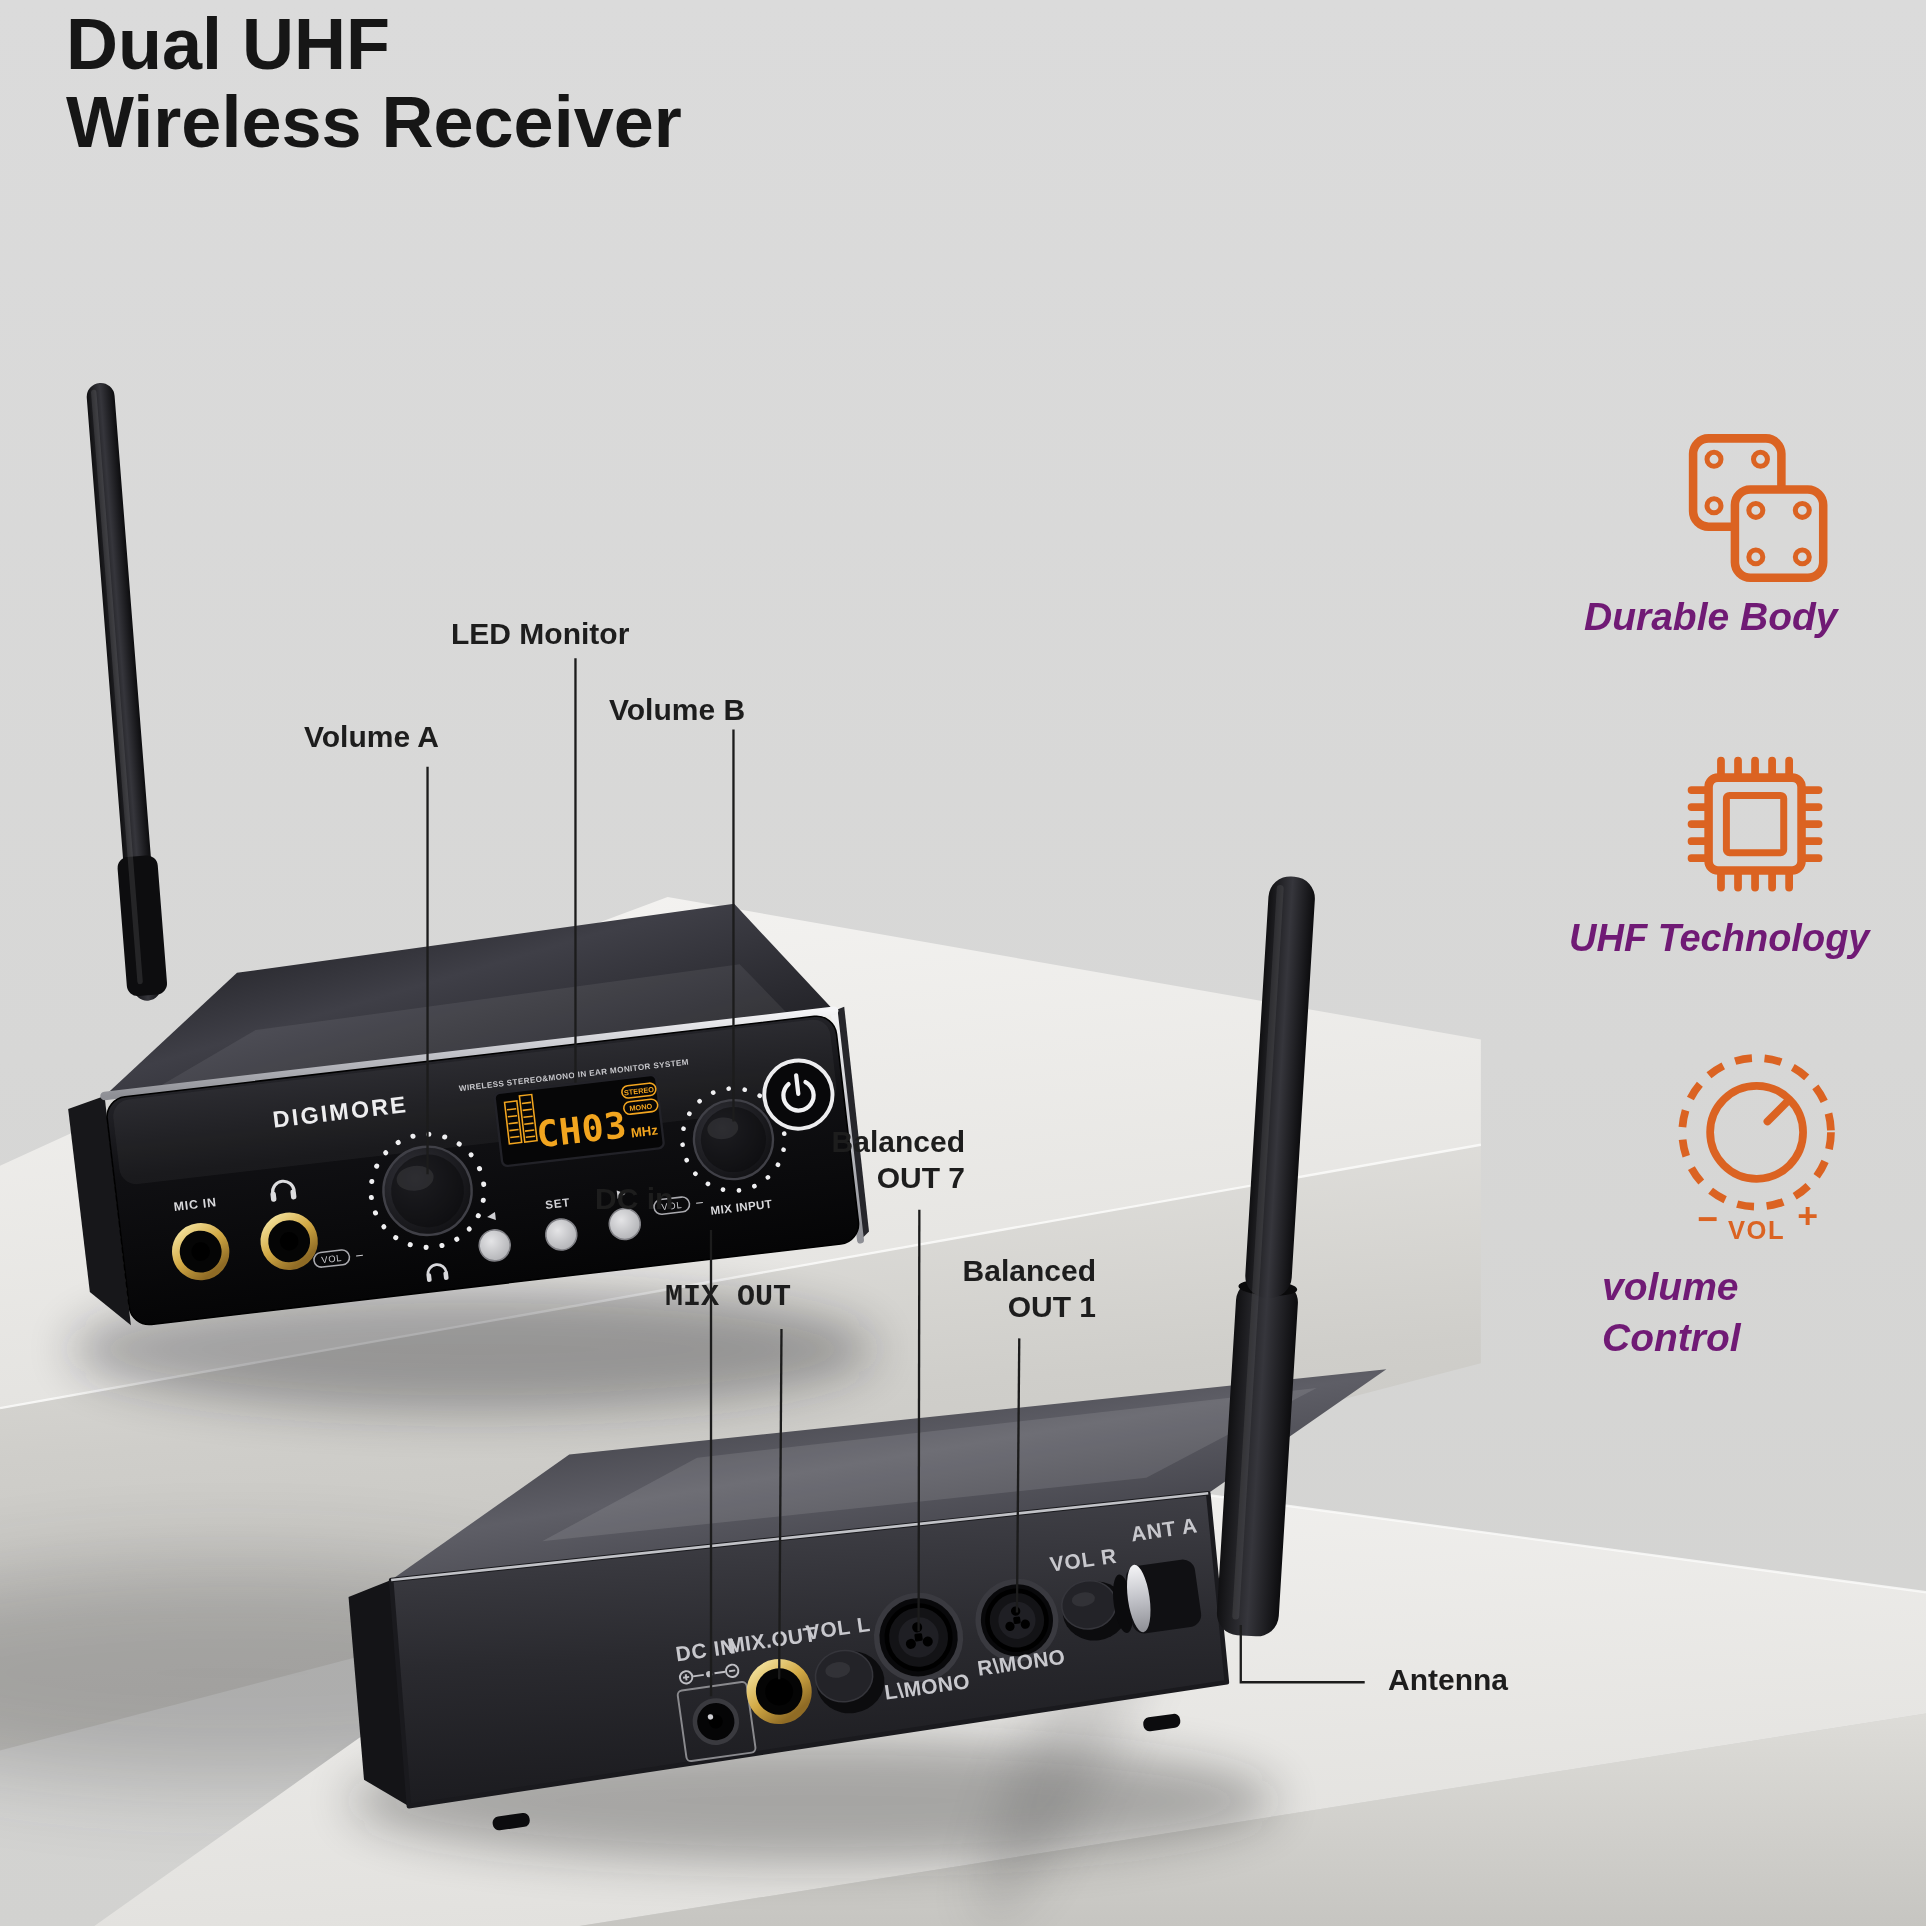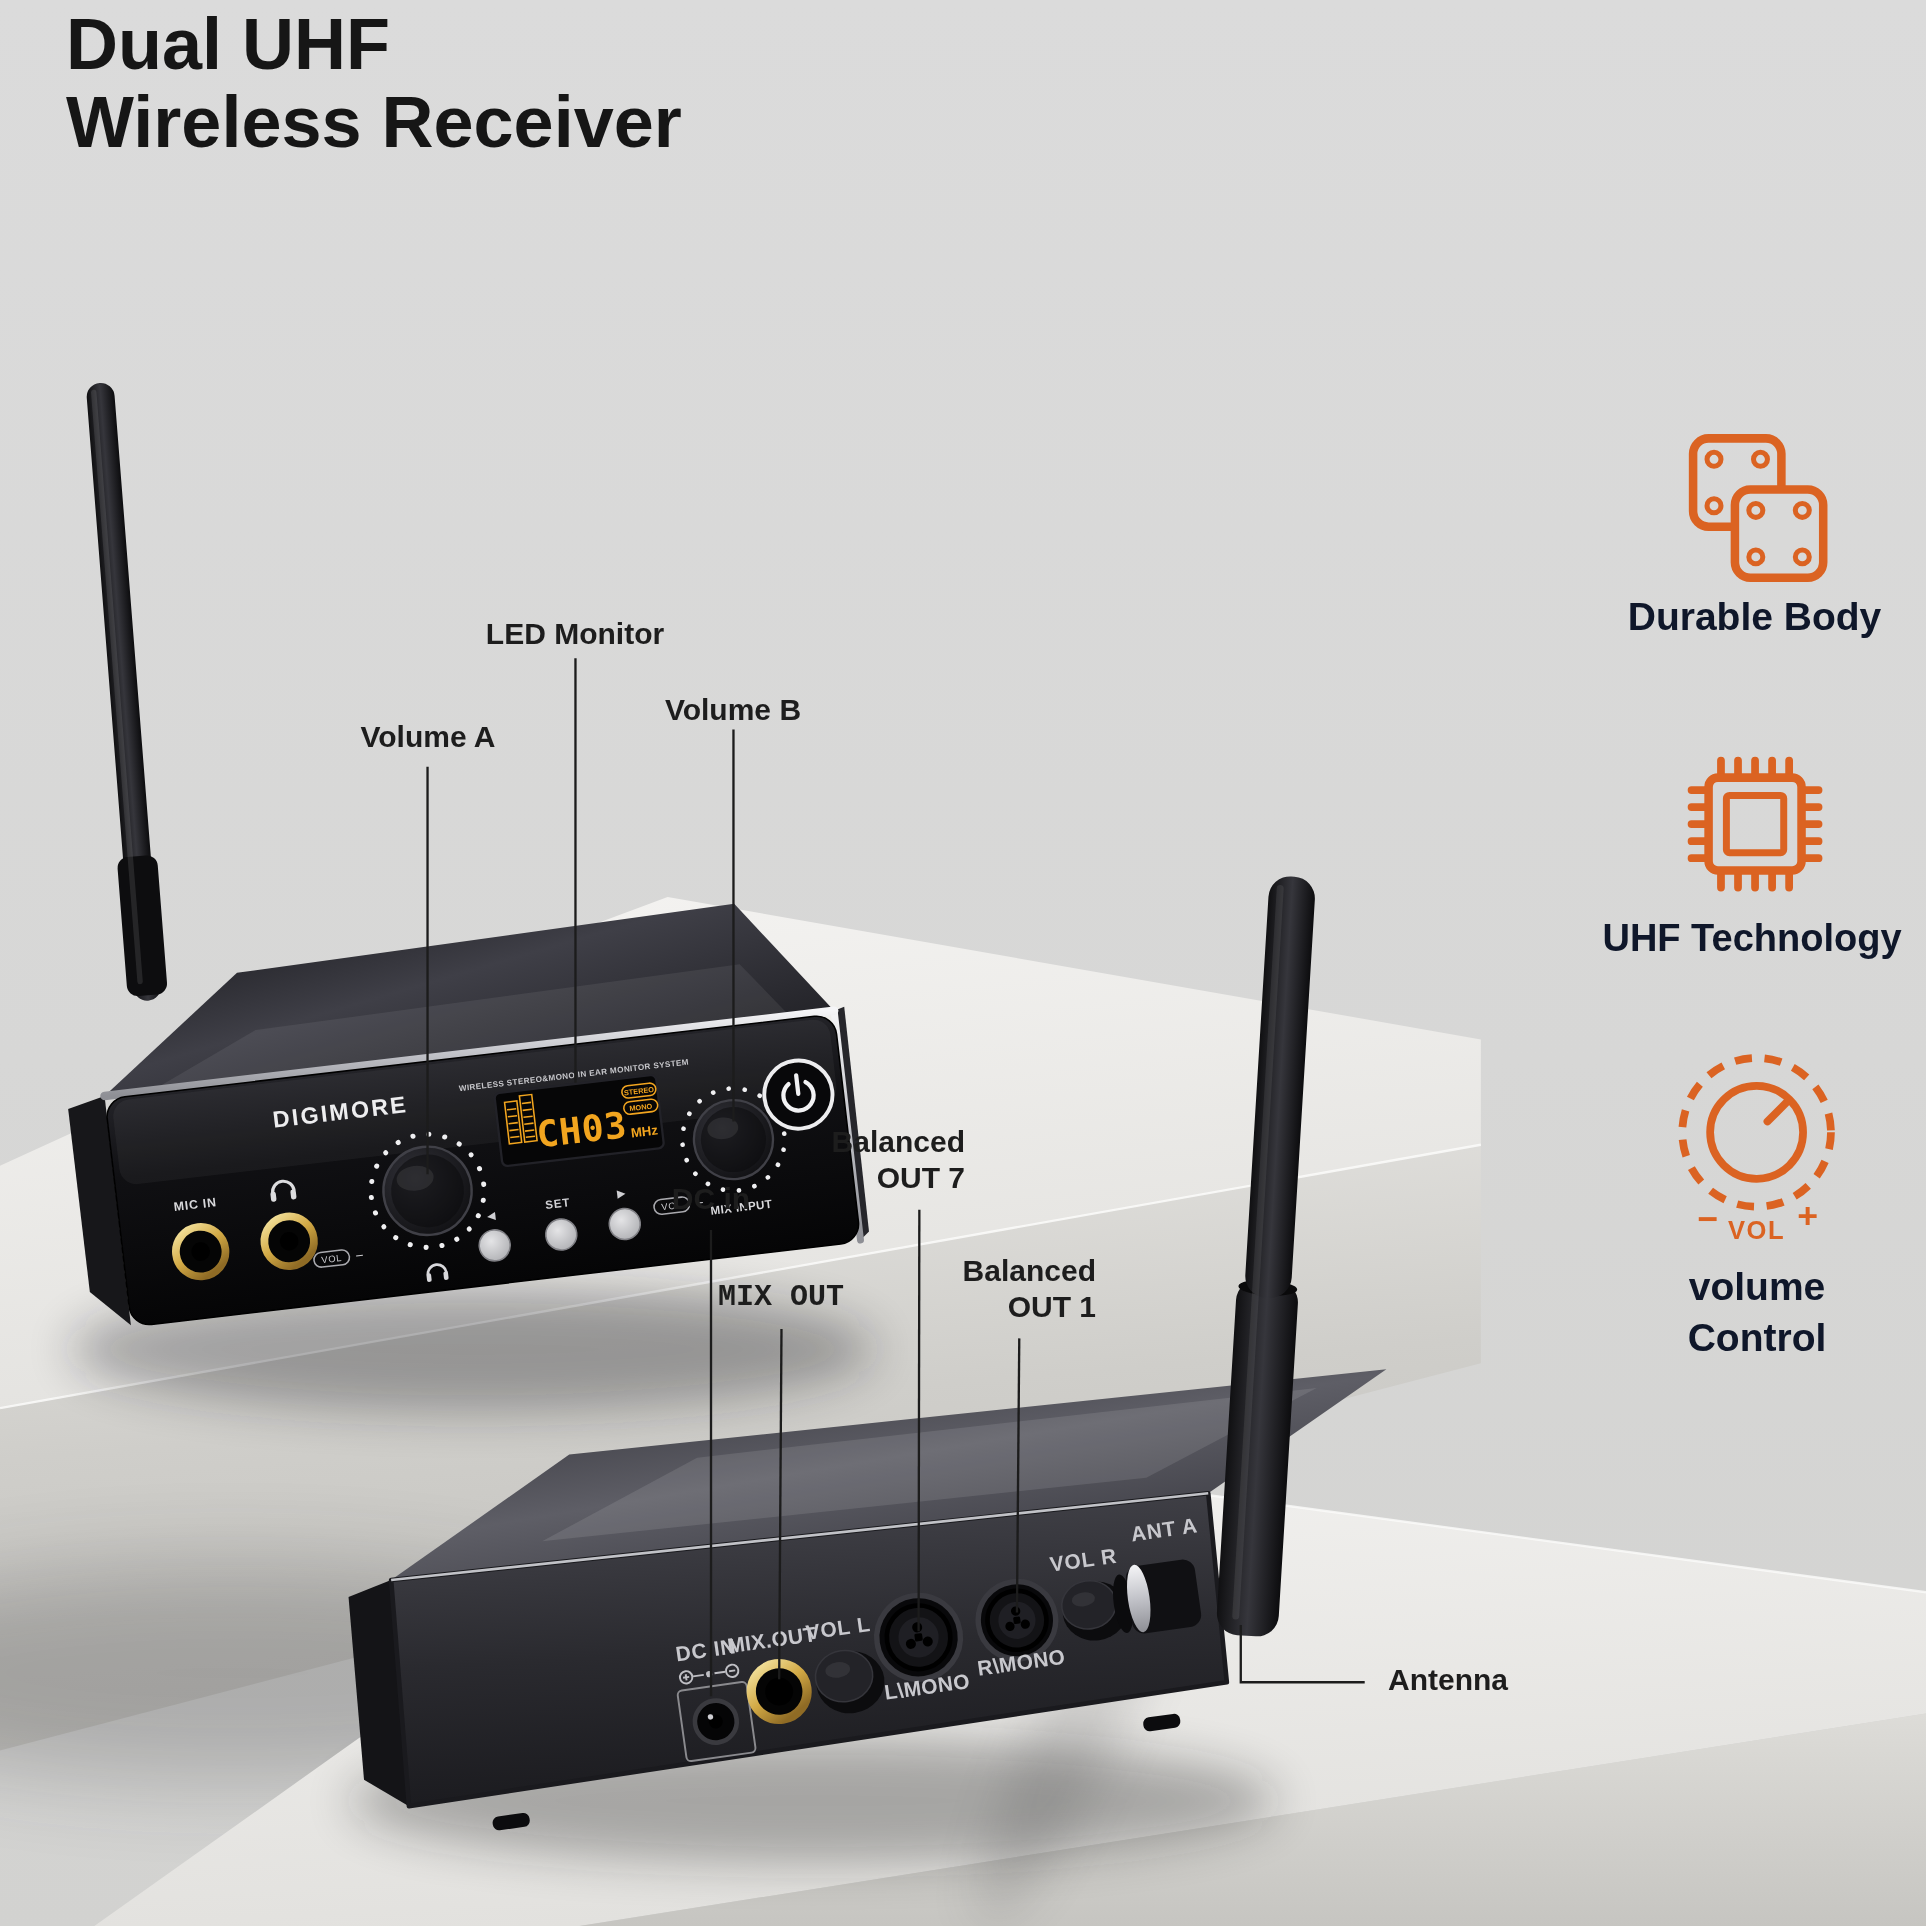--- a/index.html
+++ b/index.html
@@ -6,26 +6,26 @@
   .stage{position:relative;width:1927px;height:1927px;overflow:hidden;
          font-family:"Liberation Sans",sans-serif;background:#D9D9D9;}
   .stage svg{position:absolute;left:0;top:0;}
   .svgtext{font-family:"Liberation Sans",sans-serif;}
   .mono{font-family:"DejaVu Sans Mono",monospace;}
   
   .title{position:absolute;left:66px;top:4.6px;z-index:30;
          font-size:72px;font-weight:700;line-height:1.09;color:#161616;letter-spacing:0;}
   
   .callout{position:absolute;z-index:40;font-size:30px;font-weight:700;
-           color:#1d1d1d;text-align:center;line-height:1.2;}
+           color:#1d1d1d;line-height:1.2;}
   .callout.right{text-align:right;}
   .callout.left{text-align:left;margin-left:12px;}
   
   .feature-label{position:absolute;z-index:40;font-size:39px;font-weight:700;
-                 color:#0f172a;text-align:center;line-height:1.3;}
+                 color:#701a75;text-align:left;line-height:1.3;font-style:italic;}
 </style>
 </head>
 <body>
 
 <div class="stage">
 
 <svg viewBox="0 0 2488 2488" width="1927" height="1927">
   <defs>
     <linearGradient id="bgG" x1="0" y1="0" x2="0" y2="1">
       <stop offset="0" stop-color="#DBDBDB"></stop>

